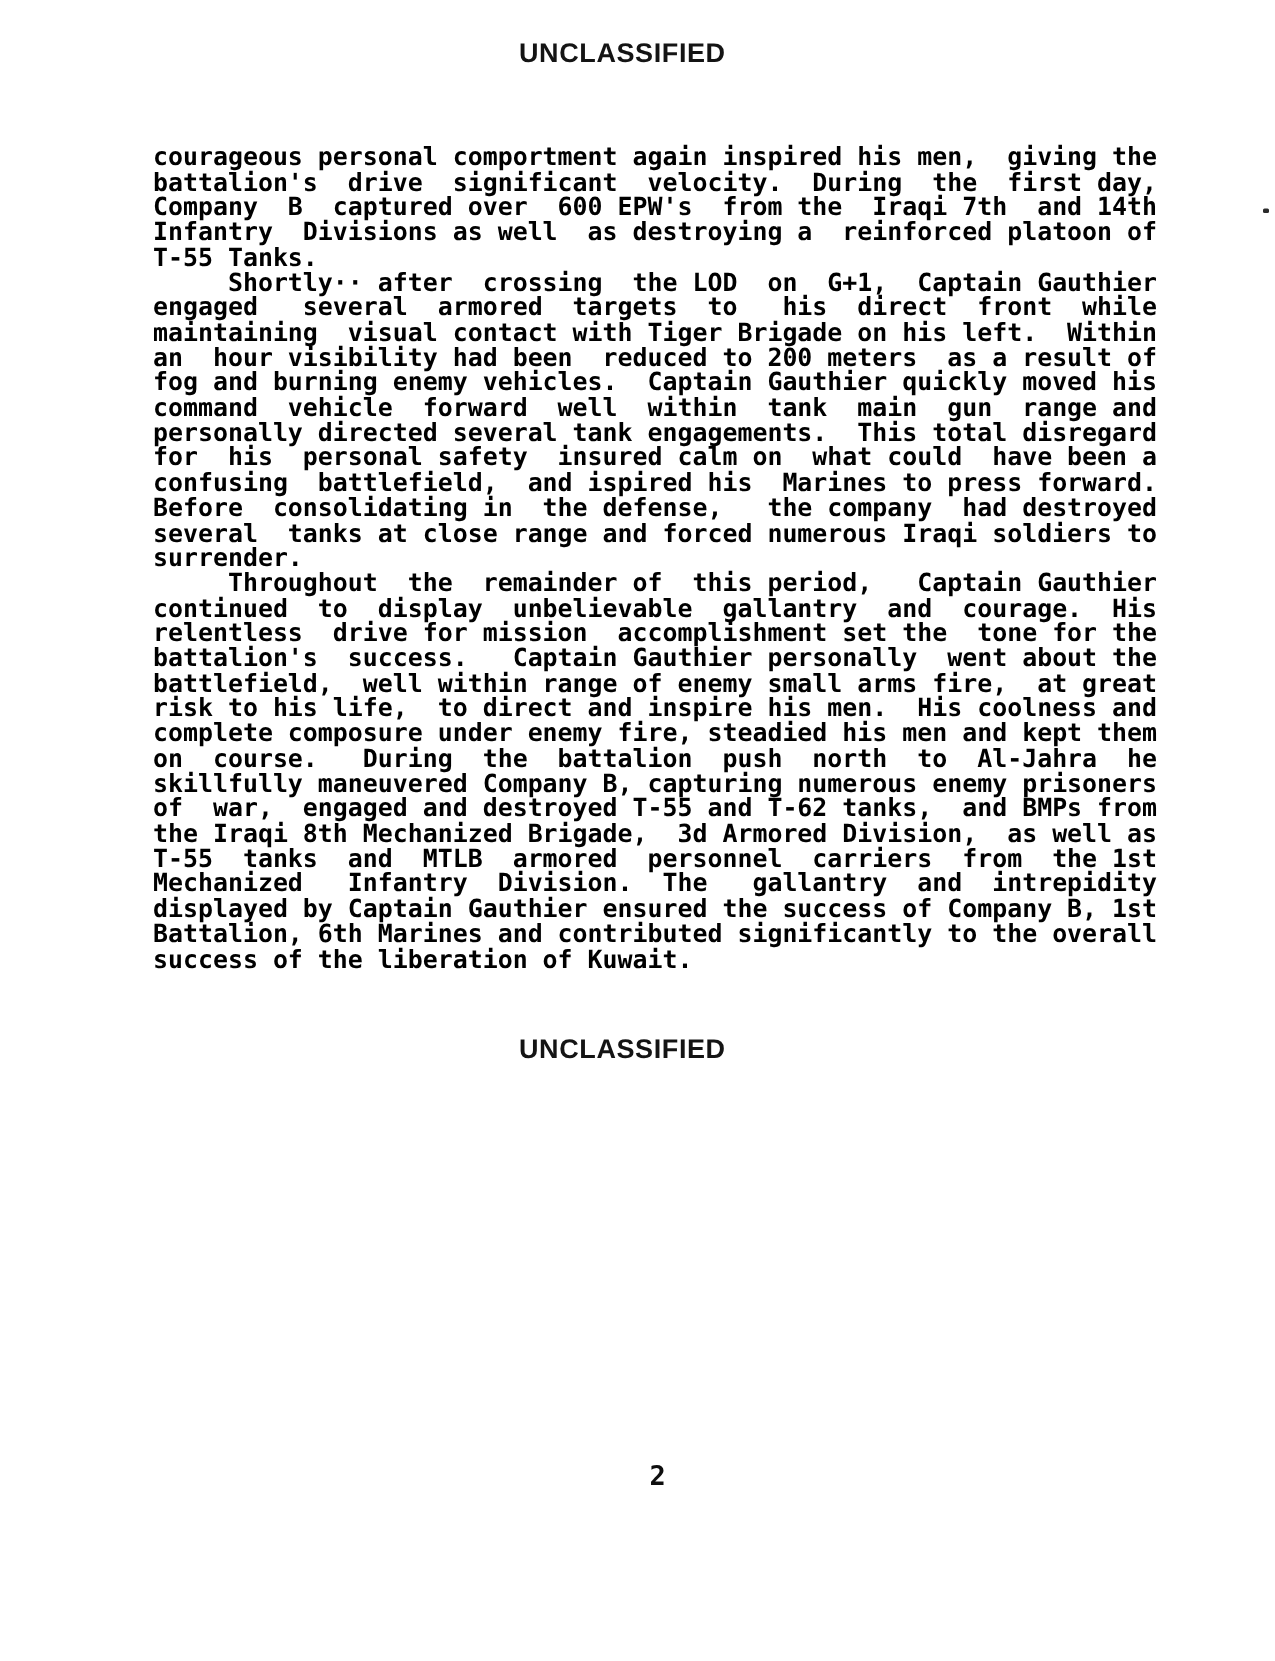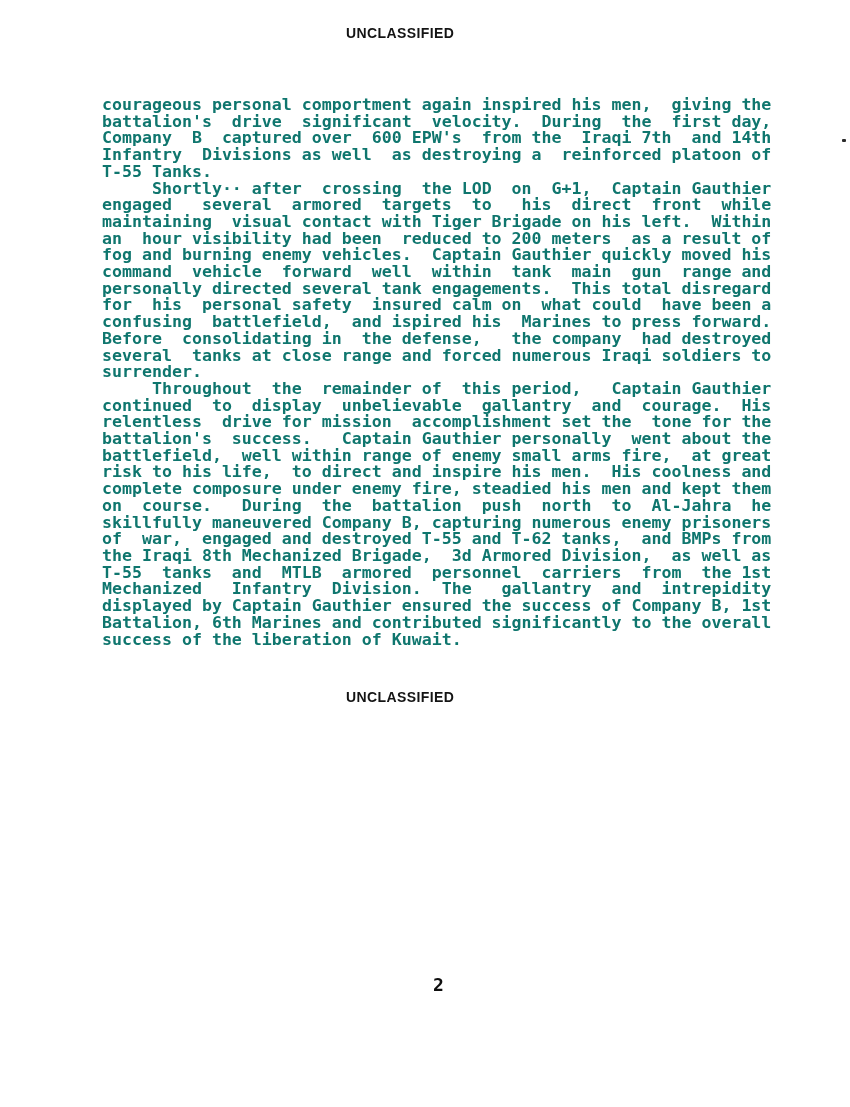--- a/index.html
+++ b/index.html
@@ -14,39 +14,39 @@
     background: #ffffff;
     overflow: hidden;
     font-family: "DejaVu Sans Mono", monospace;
   }
   .classification {
     position: absolute;
     left: 346px;
     width: 160px;
     font-family: "Liberation Sans", sans-serif;
     font-weight: bold;
-    font-size: 14px;
+    font-size: 18px;
     letter-spacing: 0.4px;
     color: #141414;
     white-space: nowrap;
   }
   .classification.top { top: 25px; }
   .classification.bottom { top: 689px; }
   .body-text {
     position: absolute;
     left: 102px;
     top: 97px;
     margin: 0;
     font-family: "DejaVu Sans Mono", monospace;
     font-weight: bold;
     font-size: 16.6px;
     line-height: 16.7px;
     letter-spacing: 0px;
     white-space: pre;
-    color: #0f766e;
+    color: #000000;
   }
   .page-number {
     position: absolute;
     left: 433px;
     top: 974px;
     font-family: "DejaVu Sans Mono", monospace;
     font-weight: bold;
     font-size: 18px;
     color: #0e0e0e;
   }

